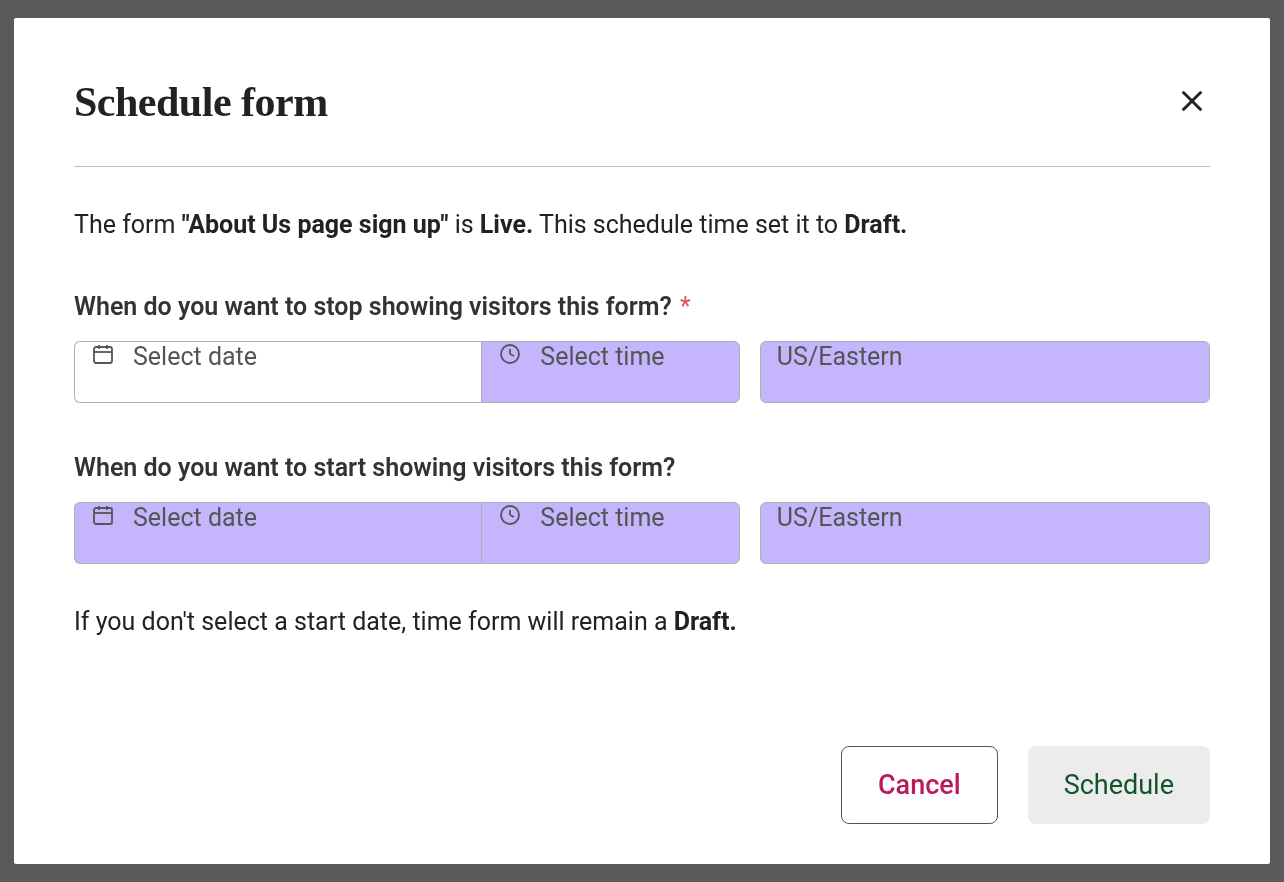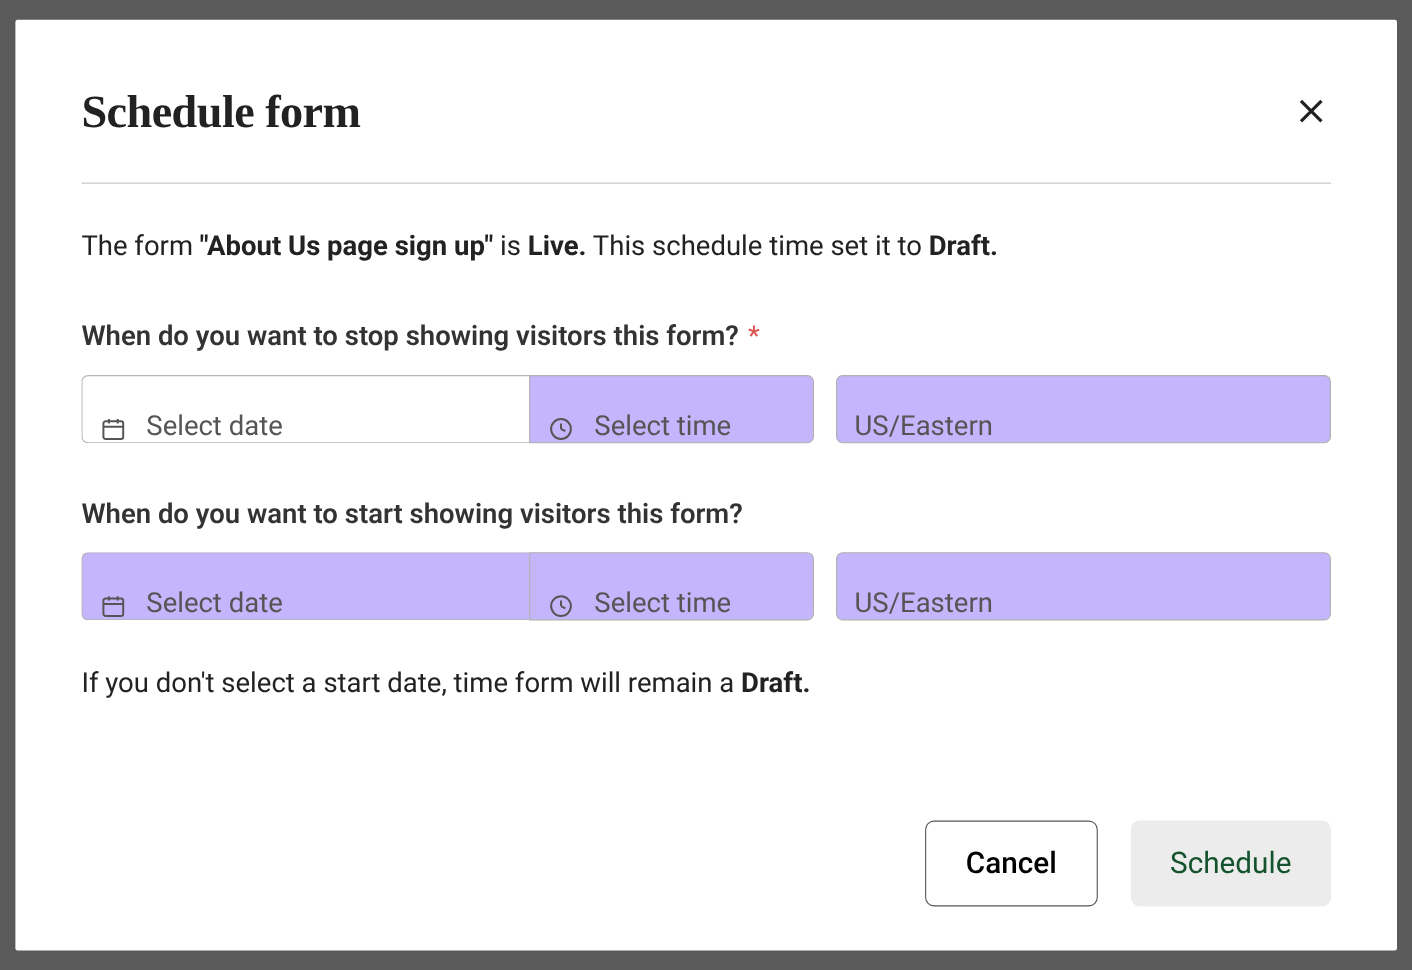--- a/index.html
+++ b/index.html
@@ -86,21 +86,21 @@
     .input-row.tight {
       margin-bottom: 40px;
     }
     .date-time-group {
       display: flex;
       gap: 0;
       flex: 1.6;
     }
     .field {
       display: flex;
-      align-items: flex-end;
+      align-items: flex-start;
       border: 1px solid #b0b0b0;
       border-radius: 6px;
       padding: 0 16px;
       height: 62px;
       font-size: 25px;
       color: #555;
       gap: 18px;
       background: #fff;
     }
     .field.disabled {
@@ -159,21 +159,21 @@
       padding: 0 36px;
       font-size: 27px;
       border-radius: 8px;
       cursor: pointer;
       font-family: inherit;
       border: none;
     }
     .btn-cancel {
       background: #fff;
       border: 1.5px solid #555;
-      color: #000000;
+      color: #be185d;
       font-weight: 500;
     }
     .btn-schedule {
       background: #ececec;
       color: #14532d;
       font-weight: 400;
       cursor: default;
     }
   </style>
 </head>

